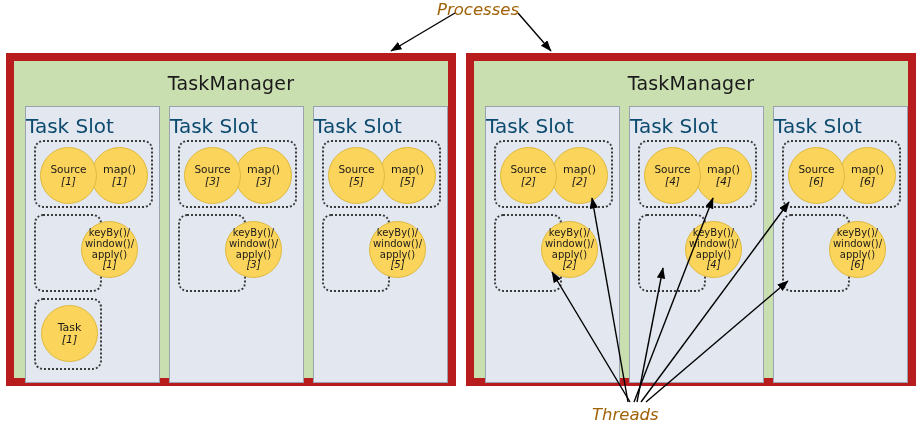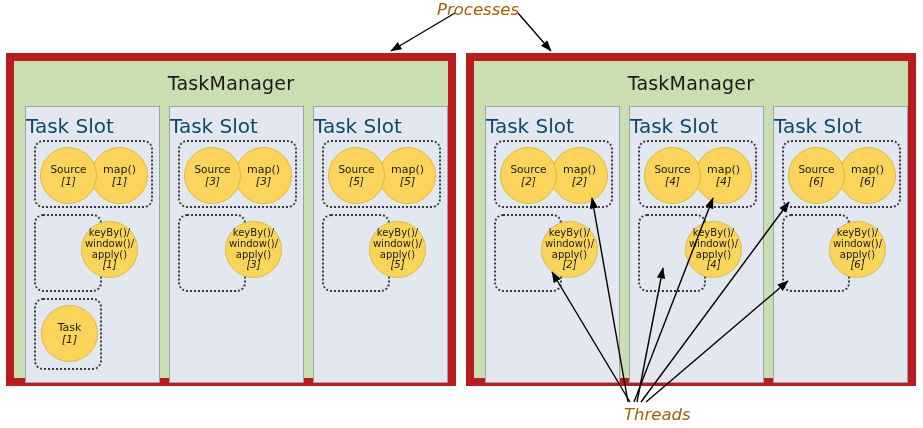--- a/index.html
+++ b/index.html
@@ -43,21 +43,21 @@
   .c-map   {left:55px;top:5px; width:57px;height:57px;font-size:11px;z-index:1;align-items:center;}
   .c-keyby {left:5px; top:5px; width:57px;height:57px;font-size:10px;z-index:1;margin-left:40px;}
   .c-sink  {left:5px; top:5px; width:57px;height:57px;font-size:11px;z-index:1;}
   .circle .idx{font-style:italic;}
   .circle .lbl{white-space:nowrap;}
   .c-keyby .lbl{white-space:normal;}
 
   
   .annot{position:absolute;font-style:italic;font-size:16.5px;color:#a16207;}
   #lbl-processes{left:437px;top:0px;}
-  #lbl-threads  {left:592px;top:405px;margin-left:32px;}
+  #lbl-threads  {left:592px;top:405px;}
 
   
   #watermark{position:absolute;left:628px;top:396px;font-size:19px;
              color:#d3d3d3;white-space:nowrap;letter-spacing:.5px;}
 
   
   #arrows{position:absolute;left:0;top:0;width:923px;height:428px;
           pointer-events:none;z-index:40;}
 </style>
 </head>

